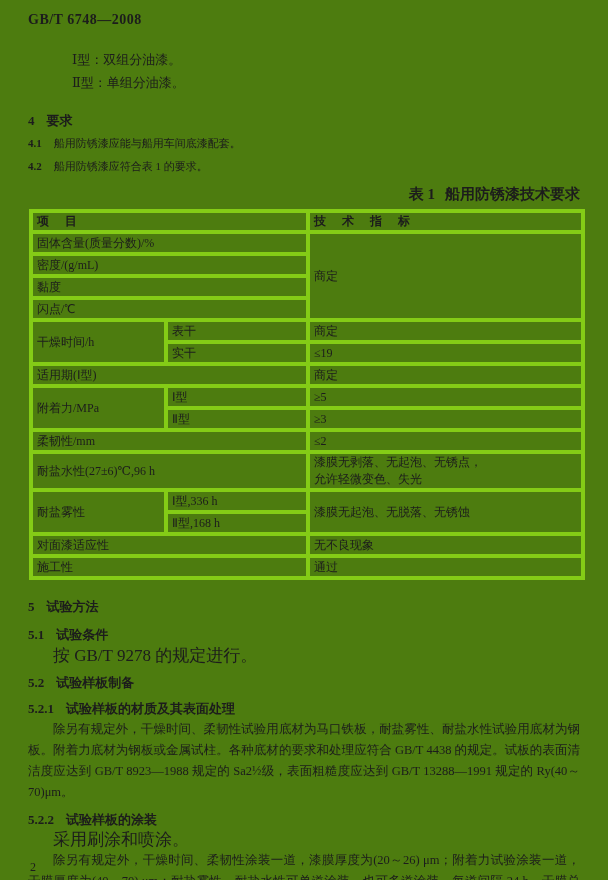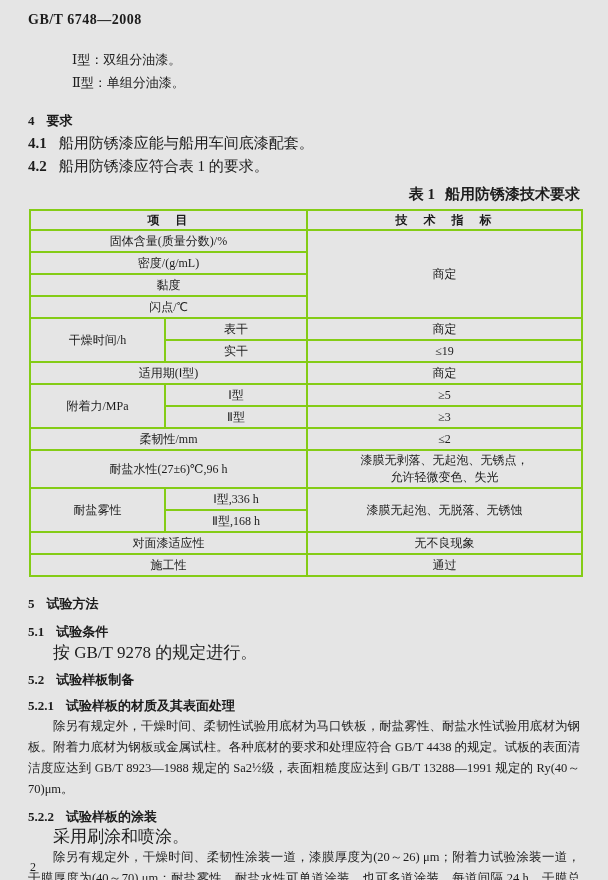--- a/index.html
+++ b/index.html
@@ -1,57 +1,57 @@
 <!DOCTYPE html>
 <html><head>
 <meta charset="utf-8">
 <style>
   html, body { margin: 0; padding: 0; background: #ffffff; }
   .page {
     position: relative;
     width: 608px;
     height: 880px;
     box-sizing: border-box;
-    background: #e5e5e5;
+    background: #4d7c0f;
     color: #1c1c1c;
     font-family: "Liberation Serif", "DejaVu Serif", serif;
     padding: 12px 28px 0 28px;
     overflow: hidden;
   }
   .doc-code {
     font-size: 14px;
     font-weight: bold;
     letter-spacing: 0.5px;
   }
   .intro { margin-top: 20px; padding-left: 44px; }
   .intro-line { font-size: 13px; line-height: 23px; }
 
   .h-main { margin-top: 16px; font-size: 13px; font-weight: bold; line-height: 22px; }
   .h-main .num, .h-sub .num, .clause .num { margin-right: 12px; font-weight: bold; }
 
-  .clause { font-size: 15px; line-height: 23px; }
+  .clause { font-size: 11px; line-height: 23px; }
 
   .tbl-caption {
     text-align: right;
     font-weight: bold;
     font-size: 15px;
     margin: 7px 0 5px 0;
   }
   .tbl-caption .cap-label { margin-right: 10px; }
 
   table.spec {
     border-collapse: collapse;
     table-layout: fixed;
     width: 552px;
     margin-left: 1px;
     border: 2px solid #1c1c1c;
   }
   table.spec td {
-    border: 2px solid #84cc16;
-    text-align: center;
+    border: 4px solid #84cc16;
+    text-align: left;
     vertical-align: middle;
     font-size: 12px;
     padding: 0 4px;
     overflow: hidden;
   }
   tr.r-head { height: 20px; }
   tr.r-head td { font-weight: bold; letter-spacing: 2px; }
   tr.r { height: 22px; font-family: Liberation Serif, serif; }
   tr.r-tall { height: 38px; }
   .two-line { line-height: 17px; }

